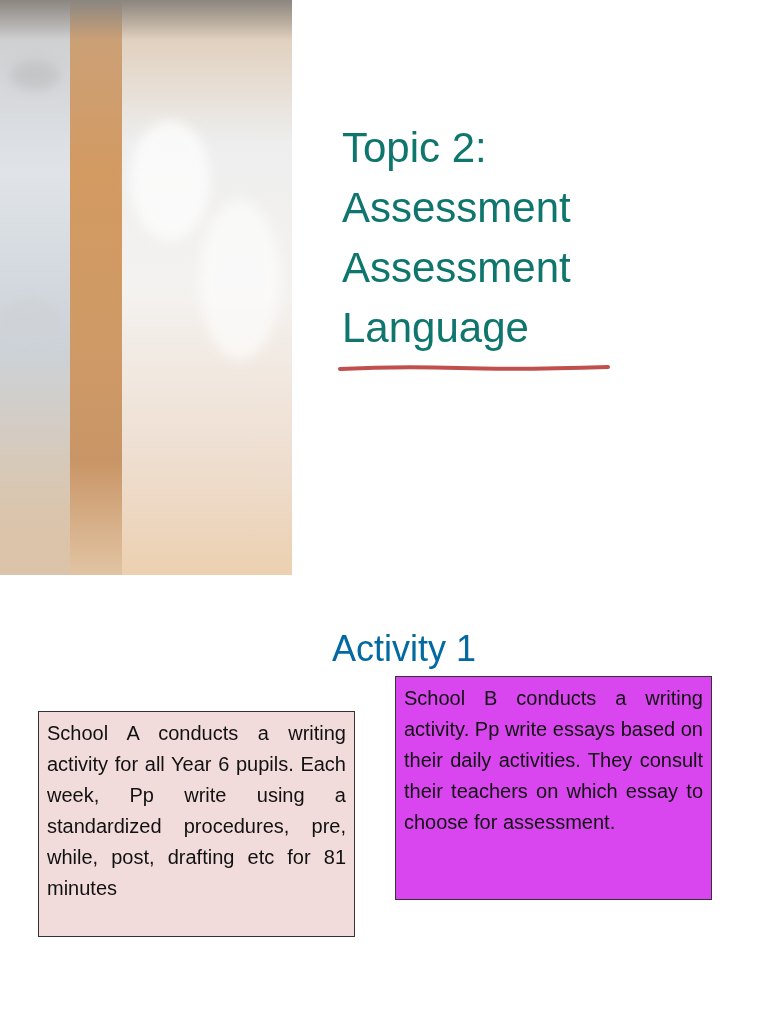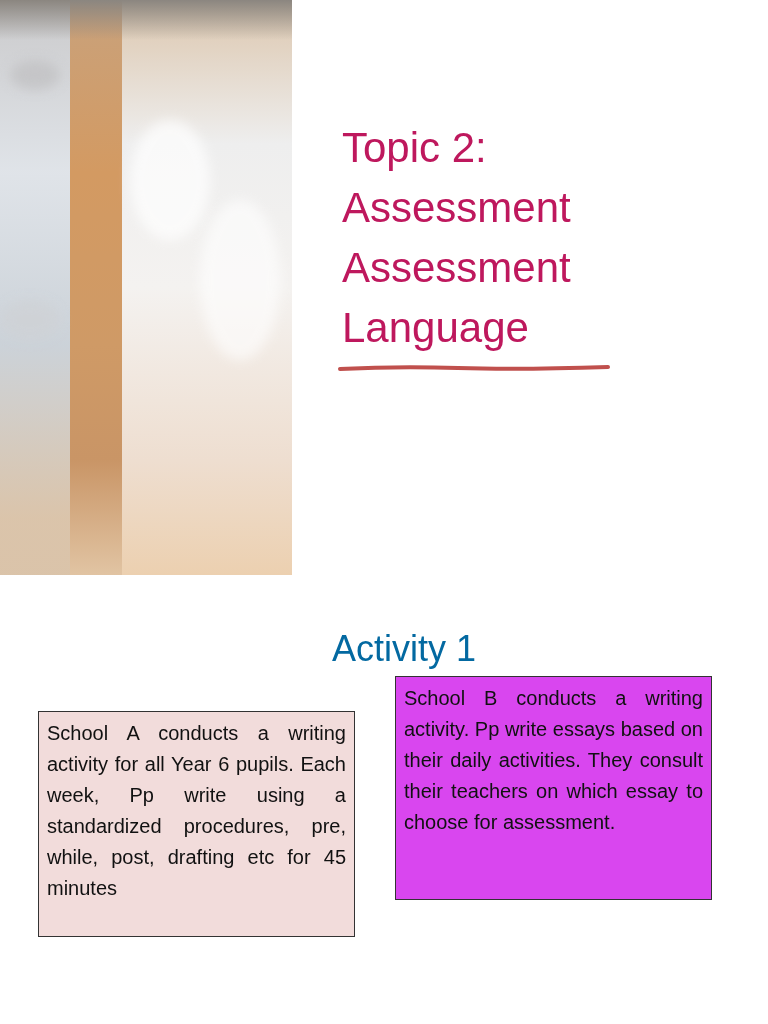--- a/index.html
+++ b/index.html
@@ -6,21 +6,21 @@
     body { width:768px; height:1024px; background:#ffffff; position:relative; overflow:hidden;
       font-family:"Liberation Sans", sans-serif; color:#111; }
     .photo { position:absolute; left:0; top:0; width:292px; height:575px; overflow:hidden;
       background: linear-gradient(180deg, #d8d4cf 0%, #e9e4de 40%, #efe6dc 70%, #e8d2b8 100%); }
     .photo .band { position:absolute; top:0; bottom:0; }
     .photo .b1 { left:0; width:70px; background:linear-gradient(180deg,#c9c9cb,#dfe4ea 30%,#c8d0d8 60%,#d9c2a8 90%); opacity:.9; }
     .photo .b2 { left:70px; width:52px; background:linear-gradient(180deg,#c9a27c,#d39a62 30%,#cf9a66 60%,#c99566 80%,#e1c4a3); }
     .photo .b3 { left:122px; width:170px; background:linear-gradient(180deg,#dcc6ad 0%, #eeeeee 25%, #f4f2f0 50%, #eeded0 80%, #ecd0b0 100%); }
     .photo .b4 { left:0; right:0; top:0; height:40px; background:linear-gradient(180deg,#8b8680,rgba(200,195,190,0)); }
     .photo .blob { position:absolute; border-radius:50%; filter:blur(6px); }
-    .title { position:absolute; left:342px; top:118px; font-size:42px; line-height:60px; color:#be185d; }
+    .title { position:absolute; left:342px; top:118px; font-size:42px; line-height:60px; color:#0f766e; }
     .underline { position:absolute; left:338px; top:364px; width:272px; height:8px; }
     .activity { position:absolute; left:0; width:768px; top:628px; text-align:center; font-size:36px; color:#0369a1;margin-left:20px; }
     .box { position:absolute; box-sizing:border-box; border:1px solid #333; padding:6px 8px;
       font-size:20px; line-height:31px; text-align:justify; color:#111; }
     .box-a { left:38px; top:711px; width:317px; height:226px; background:#f2dcdb; }
     .box-b { left:395px; top:676px; width:317px; height:224px; background:#d946ef; }
   </style>
 </head>
 <body>
 
@@ -41,14 +41,14 @@
   <div>Assessment</div>
   <div>Language</div>
 </div>
 
 <svg class="underline" viewBox="0 0 272 8">
   <path d="M2 5 Q 60 2, 120 4 T 270 3" stroke="#c0504d" stroke-width="4" fill="none" stroke-linecap="round"></path>
 </svg>
 
 <div class="activity">Activity 1</div>
 
-<div class="box box-a">School A conducts a writing activity for all Year 6 pupils.  Each week, Pp write  using a standardized procedures, pre, while, post, drafting etc for 45 minutes</div>
+<div class="box box-a">School A conducts a writing activity for all Year 6 pupils.  Each week, Pp write  using a standardized procedures, pre, while, post, drafting etc for 81 minutes</div>
 <div class="box box-b">School B conducts a writing activity.  Pp write essays based on their daily activities.  They consult their teachers on which essay to choose for assessment.</div>
 
 </body></html>

